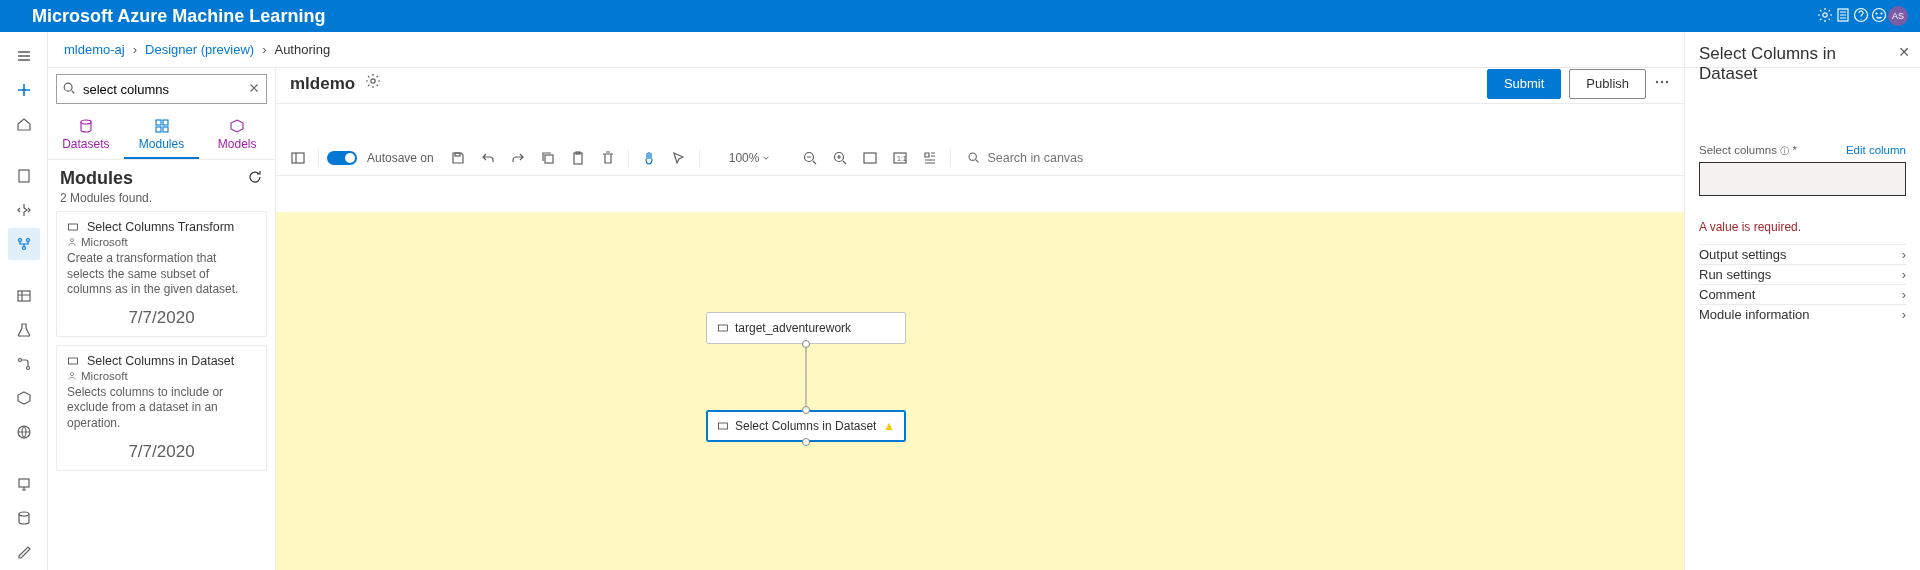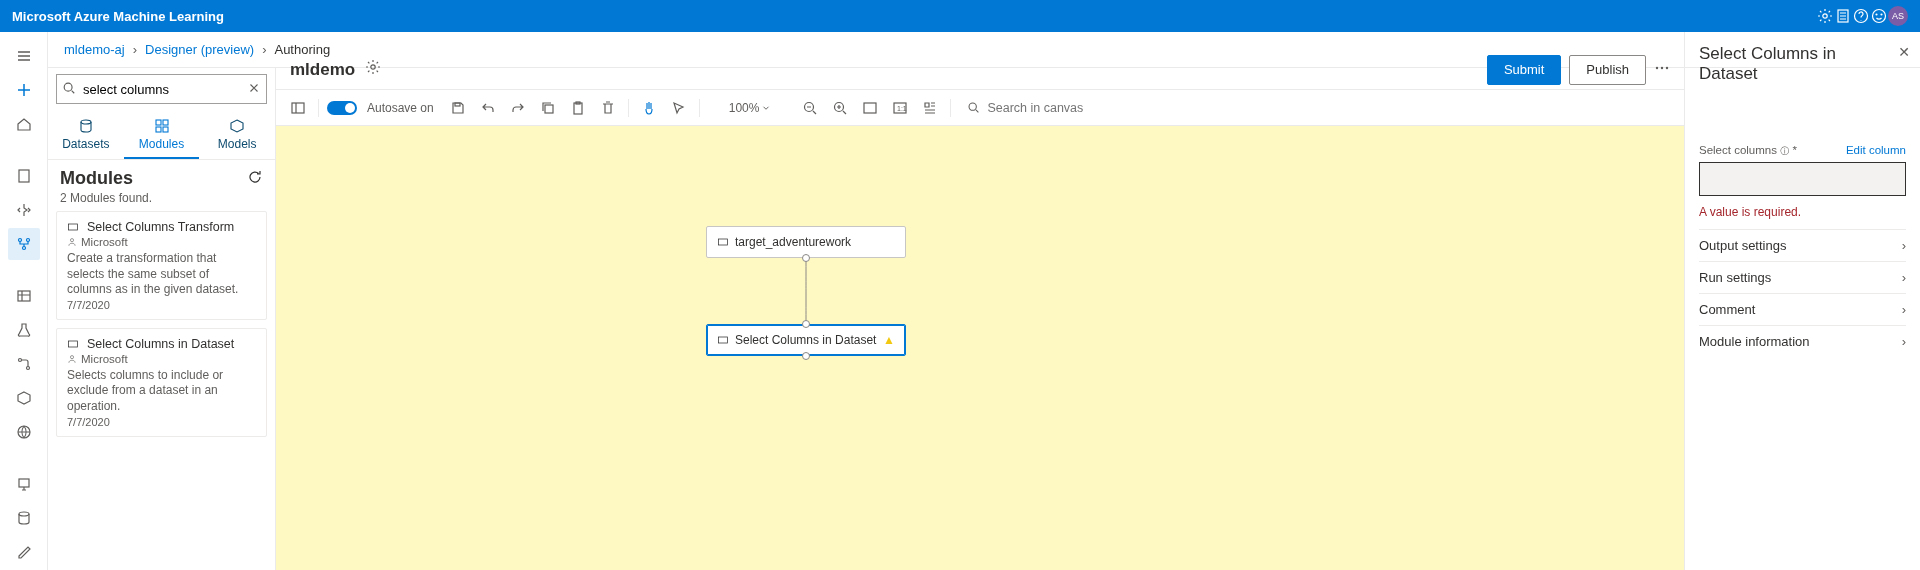--- a/index.html
+++ b/index.html
@@ -1,21 +1,21 @@
 <!DOCTYPE html>
 <html><head>
 <meta charset="utf-8">
 <style>
 * { box-sizing: border-box; margin: 0; padding: 0; font-family: "Segoe UI", Arial, sans-serif; }
 body { width: 1920px; height: 570px; overflow: hidden; background: #fff; font-size: 13px; color: #323130; }
 
 
 .topbar { height: 32px; background: #0078d4; color: #fff; display: flex; align-items: center; padding: 0 12px; justify-content: space-between; }
-.topbar-title { font-size: 13px; font-weight: 600; }
-.topbar-right { display: flex; align-items: center; gap: 0; }
+.topbar-title { font-size: 18px; font-weight: 600; margin-left: 20px; }
+.topbar-right { display: flex; align-items: flex-start; gap: 0; }
 .topbar-right .ic { width: 18px; height: 18px; display: flex; align-items: center; justify-content: center; cursor: pointer; }
 .avatar { width: 20px; height: 20px; border-radius: 50%; background: #7b5ca6; display: flex; align-items: center; justify-content: center; font-size: 9px; color:#fff; }
 
 
 .shell { display: flex; height: calc(570px - 32px); }
 .navrail { width: 48px; border-right: 1px solid #eaeaea; display: flex; flex-direction: column; align-items: center; padding-top: 8px; gap: 2px; }
 .navrail .ic { width: 32px; height: 32px; display: flex; align-items: center; justify-content: center; cursor: pointer; color:#605e5c; border-radius:2px; }
 .navrail .ic.add { color:#0078d4; }
 .navrail .ic.active { background:#e1effb; color:#0078d4; }
 
@@ -28,35 +28,35 @@
 .breadcrumbs .current { color:#323130; }
 
 
 .left-inner { padding-top: 36px; display:flex; flex-direction:column; height:100%; }
 .searchbox { margin: 6px 8px; position: relative; }
 .searchbox input { width: 100%; height: 30px; border:1px solid #a19f9d; padding: 4px 26px 4px 26px; font-size:13px; outline:none; }
 .searchbox .si { position:absolute; left:6px; top:7px; color:#605e5c; }
 .searchbox .clear { position:absolute; right:6px; top:7px; color:#605e5c; cursor:pointer; }
 
 .palette-tabs { display:flex; border-bottom:1px solid #edebe9; }
-.ptab { flex:1; text-align:center; padding:8px 0 6px; font-size:12px; color:#0c4a6e; cursor:pointer; display:flex; flex-direction:column; align-items:center; gap:3px; }
+.ptab { flex:1; text-align:center; padding:8px 0 6px; font-size:12px; color:#a21caf; cursor:pointer; display:flex; flex-direction:column; align-items:center; gap:3px; }
 .ptab.active { color:#0078d4; border-bottom:2px solid #0078d4; }
 
 .mod-header { display:flex; justify-content:space-between; align-items:center; padding: 8px 12px 2px; }
 .mod-header h2 { font-size:18px; font-weight:600; }
 .mod-count { padding: 0 12px 6px; font-size:12px; color:#605e5c; }
 .mod-list { padding: 0 8px; display:flex; flex-direction:column; gap:8px; }
 .mod-card { border:1px solid #edebe9; border-radius:2px; padding:8px 10px; font-size:12px; cursor:grab; }
 .mod-card .mt { display:flex; align-items:center; gap:8px; font-size:12.5px; color:#323130; }
 .mod-card .mp { display:flex; align-items:center; gap:4px; color:#605e5c; margin-top:2px; font-size:11.5px; }
 .mod-card .md { color:#605e5c; margin-top:3px; line-height:1.3; }
-.mod-card .mdate { text-align:left; color:#605e5c; font-size:11px; margin-top:1px; }
-
-
-.center { flex:1; display:flex; flex-direction:column; padding-top:18px; position:relative; }
+.mod-card .mdate { text-align:center; color:#605e5c; font-size:17px; margin-top:10px; }
+
+
+.center { flex:1; display:flex; flex-direction:column; padding-top:32px; position:relative;gap:36px; }
 .pipeline-header { height:40px; display:flex; align-items:center; justify-content:space-between; padding: 0 14px; border-bottom:1px solid #eaeaea; }
 .pipeline-header .pname { font-size:17px; font-weight:600; display:flex; align-items:center; gap:10px; }
 .ph-right { display:flex; align-items:center; gap:8px; }
 .btn { height:30px; padding:0 16px; font-size:13px; border-radius:2px; cursor:pointer; display:flex; align-items:center; }
 .btn.primary { background:#0078d4; color:#fff; border:1px solid #0078d4; }
 .btn.secondary { background:#fff; color:#323130; border:1px solid #8a8886; }
 
 .toolbar { height:36px; display:flex; align-items:center; padding:0 10px; gap:6px; border-bottom:1px solid #eaeaea; font-size:12px; color:#605e5c; }
 .toolbar .tic { width:24px; height:24px; display:flex; align-items:center; justify-content:center; cursor:pointer; color:#605e5c; border-radius:2px; }
 .toolbar .sep { width:1px; height:18px; background:#eaeaea; margin:0 2px; }
@@ -80,22 +80,22 @@
 .port.top { top:-5px; }
 svg.edges { position:absolute; left:0; top:0; width:100%; height:100%; pointer-events:none; }
 
 
 .rightpanel { width:236px; border-left:1px solid #eaeaea; padding:12px 14px; display:flex; flex-direction:column; position:relative; }
 .rp-title { font-size:17px; font-weight:400; margin-bottom:12px; padding-right:20px; }
 .rp-close { position:absolute; right:10px; top:12px; cursor:pointer; color:#605e5c; font-size:14px; }
 .rp-label-row { display:flex; justify-content:space-between; font-size:11.5px; color:#605e5c; margin-bottom:4px;margin-top:48px; }
 .rp-label-row .edit { color:#0078d4; cursor:pointer; }
 .rp-input { width:100%; height:34px; border:1px solid #323130; background:#f3f2f1; }
-.rp-error { color:#a4262c; font-size:12px; margin-top:9px; margin-bottom:10px; }
-.rp-section { border-top:1px solid #edebe9; padding:8px 0; display:flex; justify-content:space-between; align-items:center; font-size:13px; cursor:pointer; }
+.rp-error { color:#a4262c; font-size:12px; margin-top:24px; margin-bottom:10px; }
+.rp-section { border-top:1px solid #edebe9; padding:2px 0; display:flex; justify-content:space-between; align-items:center; font-size:13px; cursor:pointer; }
 .rp-section .chev { color:#605e5c; }
 
 .ic svg, .tic svg { width:16px; height:16px; }
 </style>
 </head>
 <body>
 
 <div class="topbar">
   <div class="topbar-title">Microsoft Azure Machine Learning</div>
   <div class="topbar-right">

